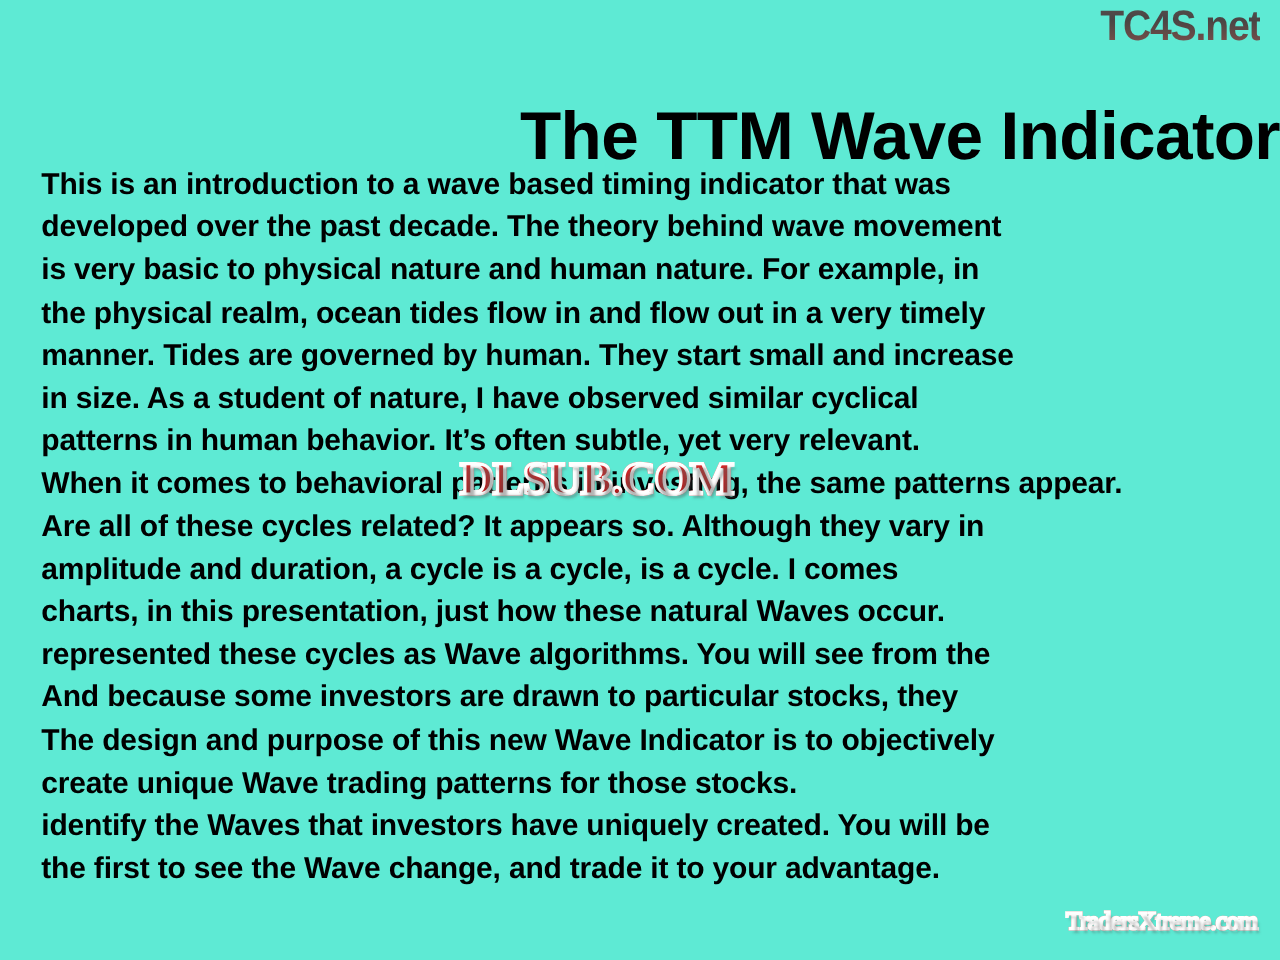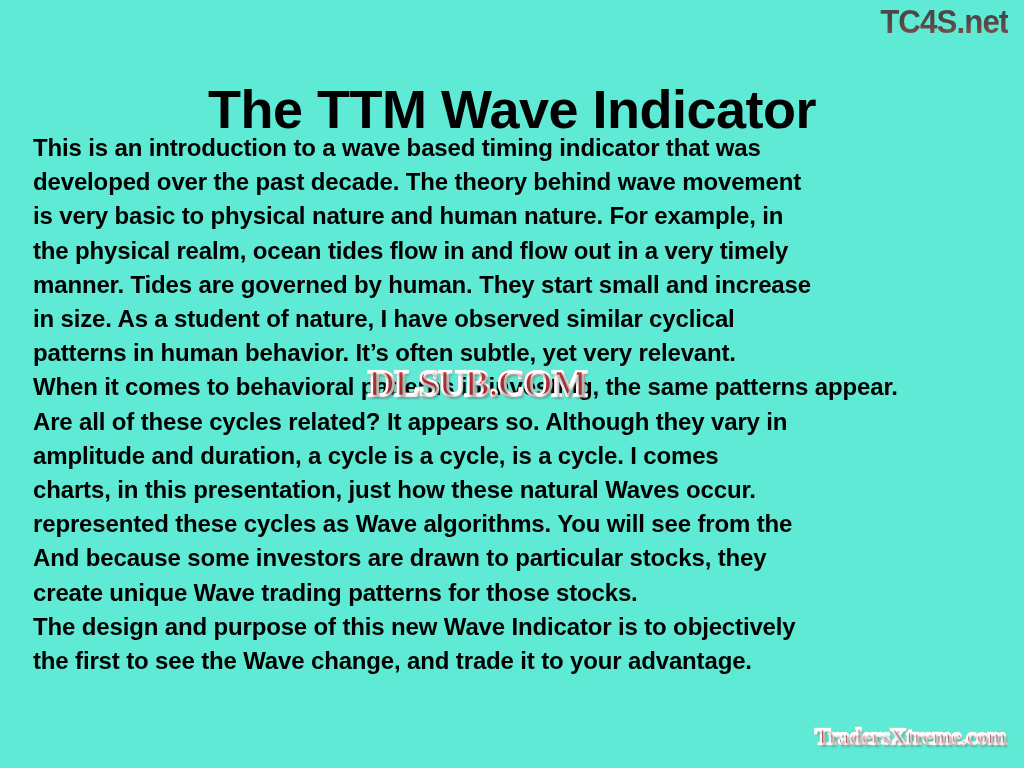--- a/index.html
+++ b/index.html
@@ -47,21 +47,21 @@
     text-shadow: none;
     white-space: nowrap;
   }
 
   
   .title {
     position: absolute;
     top: 42px;
     left: 0;
     width: 1024px;
-    text-align: center;
+    text-align: right;
     font-family: "Liberation Sans", "DejaVu Sans", sans-serif;
     font-weight: bold;
     font-size: 54px;
     line-height: 62px;
     color: #000000;
     letter-spacing: -0.5px;
     white-space: nowrap;
   }
 
   
@@ -104,22 +104,22 @@
     transform: scaleX(1.02);
     transform-origin: left center;
   }
 
   
   .brand-bottom {
     position: absolute;
     right: 18px;
     bottom: 13px;
     font-family: "Liberation Serif", "DejaVu Serif", serif;
-    font-weight: bold;
-    font-size: 23px;
+    font-weight: normal;
+    font-size: 20px;
     line-height: 36px;
     letter-spacing: -0.4px;
     color: #c0504d;
     background: linear-gradient(180deg, #d9756f 0%, #c0504d 45%, #9c3a37 100%);
     -webkit-background-clip: text;
     background-clip: text;
     -webkit-text-fill-color: transparent;
     -webkit-text-stroke: 2.4px #ffffff;
     paint-order: stroke fill;
     text-shadow: 2px 3px 2px rgba(80,80,80,0.4);
@@ -142,22 +142,23 @@
     <span class="line">the physical realm, ocean tides flow in and flow out in a very timely</span>
     <span class="line">manner. Tides are governed by human. They start small and increase</span>
     <span class="line">in size. As a student of nature, I have observed similar cyclical</span>
     <span class="line">patterns in human behavior. It’s often subtle, yet very relevant.</span>
     <span class="line">When it comes to behavioral patterns in investing, the same patterns appear.</span>
     <span class="line">Are all of these cycles related? It appears so. Although they vary in</span>
     <span class="line">amplitude and duration, a cycle is a cycle, is a cycle. I comes</span>
     <span class="line">charts, in this presentation, just how these natural Waves occur.</span>
     <span class="line">represented these cycles as Wave algorithms. You will see from the</span>
     <span class="line">And because some investors are drawn to particular stocks, they</span>
+    <span class="line">The design and purpose of this new Wave Indicator is to objectively</span>
     <span class="line">create unique Wave trading patterns for those stocks.</span>
-    <span class="line">The design and purpose of this new Wave Indicator is to objectively</span>
+    <span class="line">identify the Waves that investors have uniquely created. You will be</span>
     <span class="line">the first to see the Wave change, and trade it to your advantage.</span>
   </div>
 
   <div class="watermark">DLSUB.COM</div>
 
   <div class="brand-bottom">TradersXtreme.com</div>
 
 </div>
 
 </body></html>

